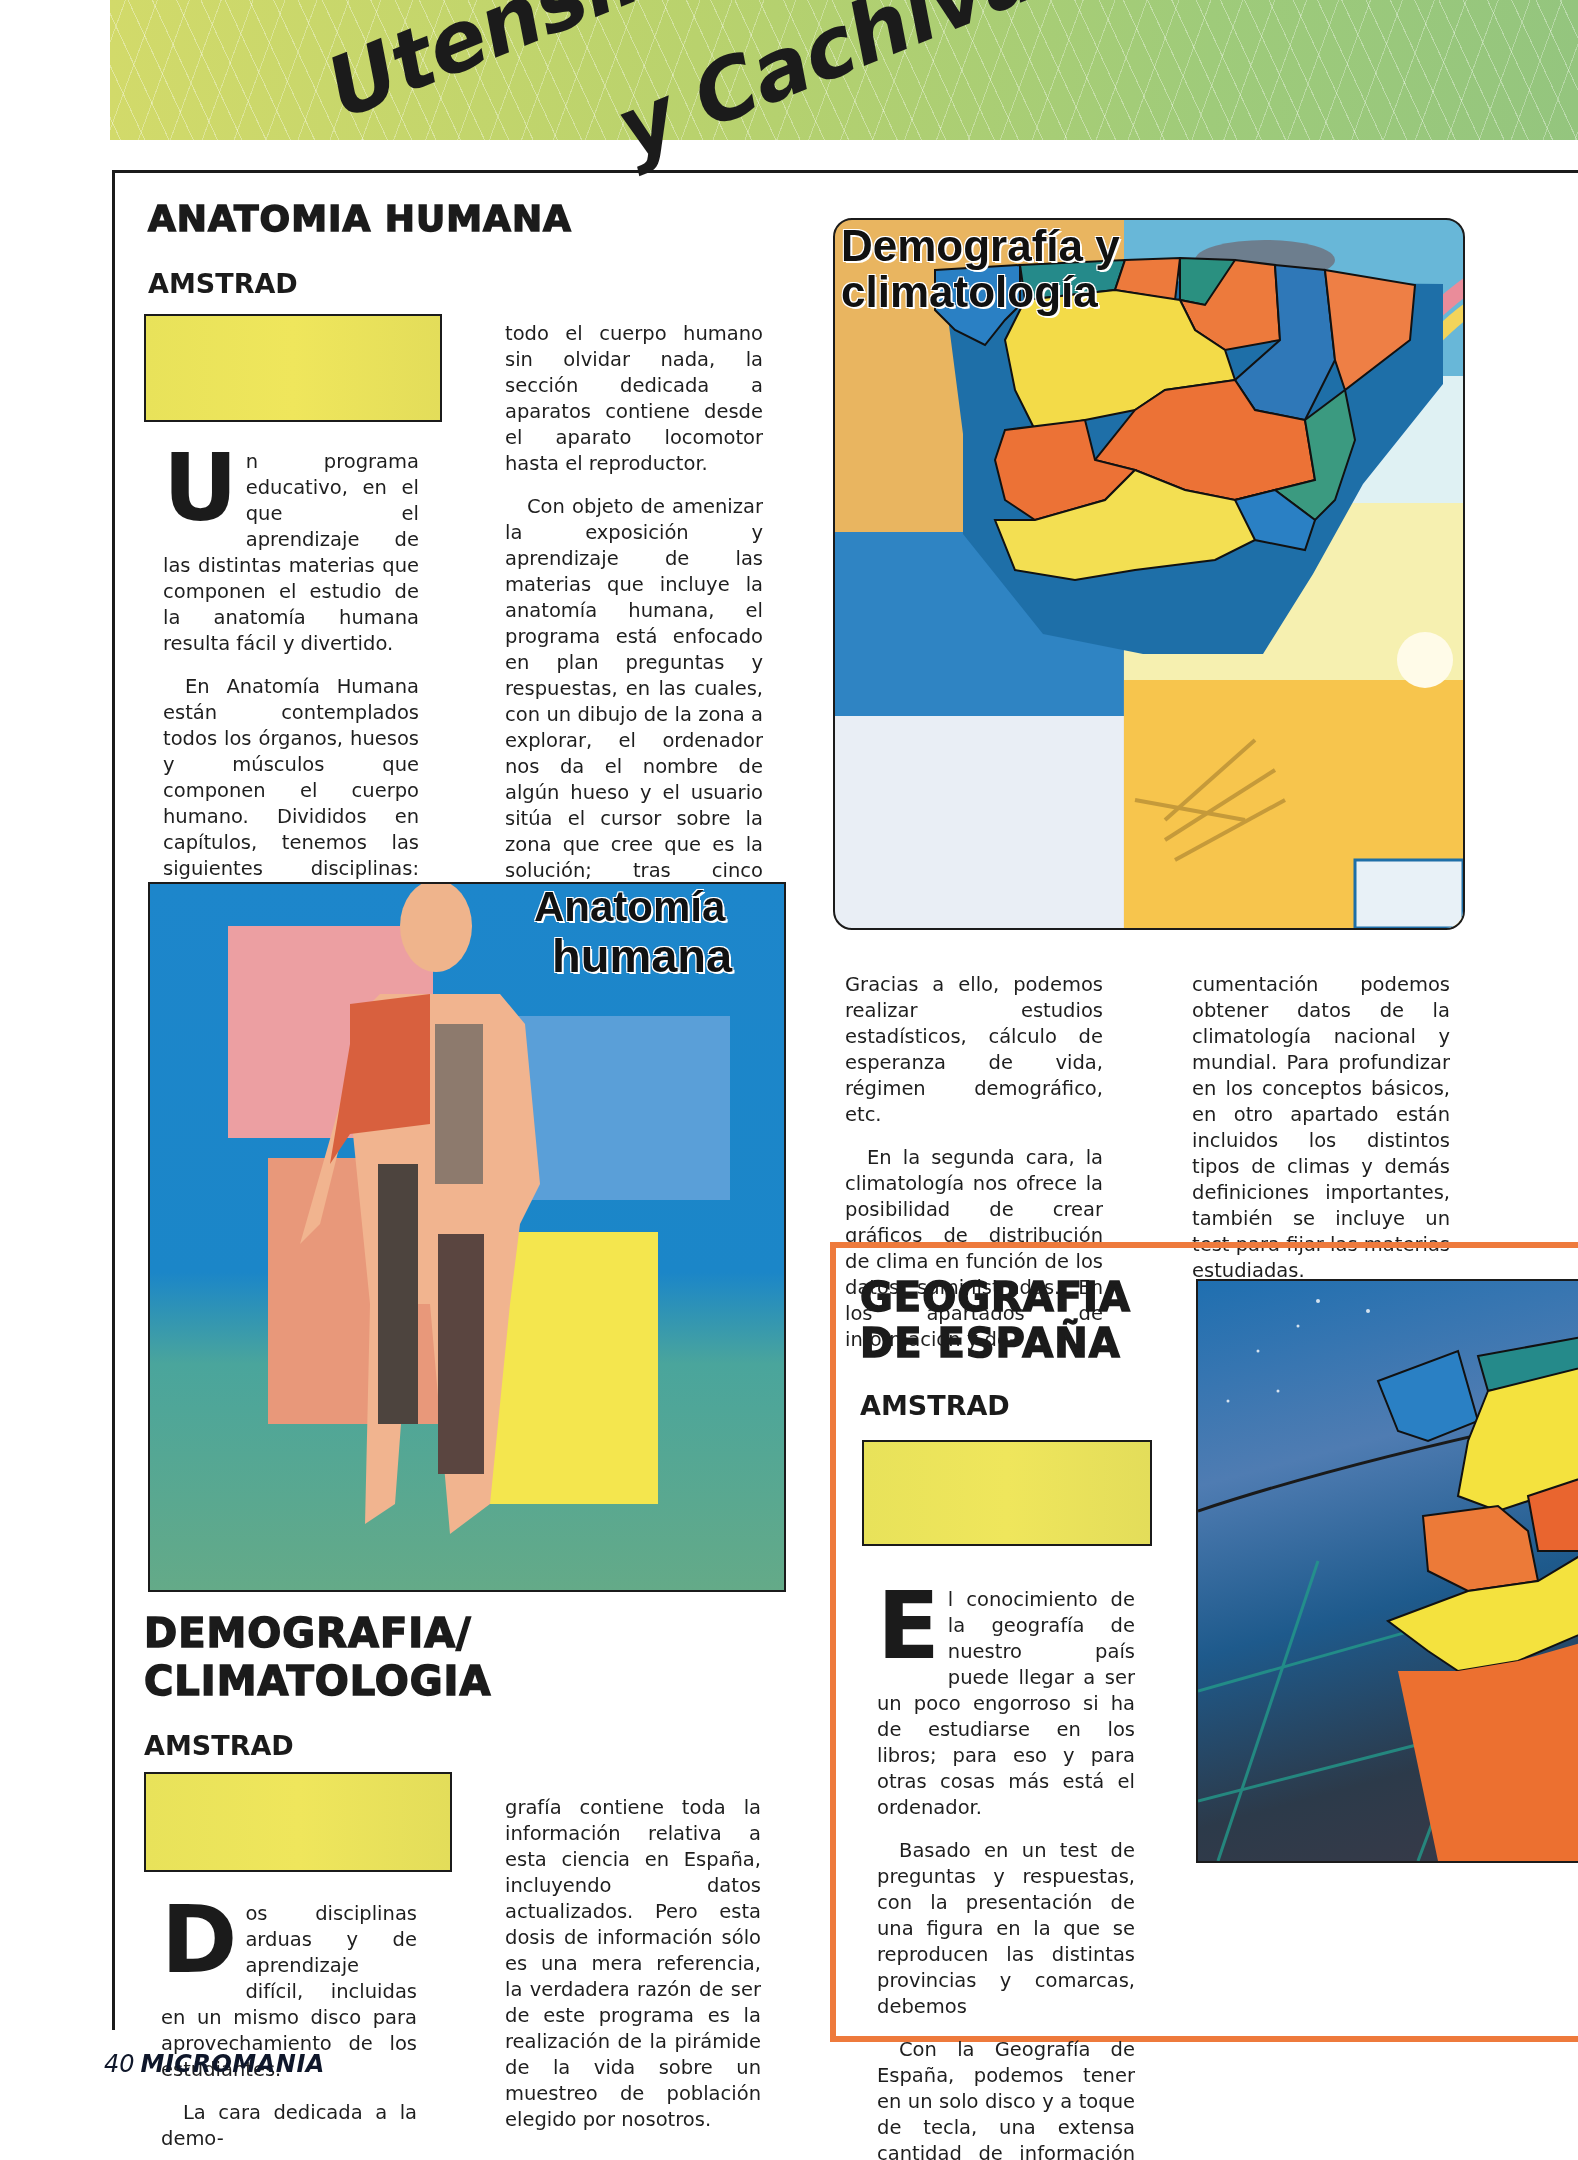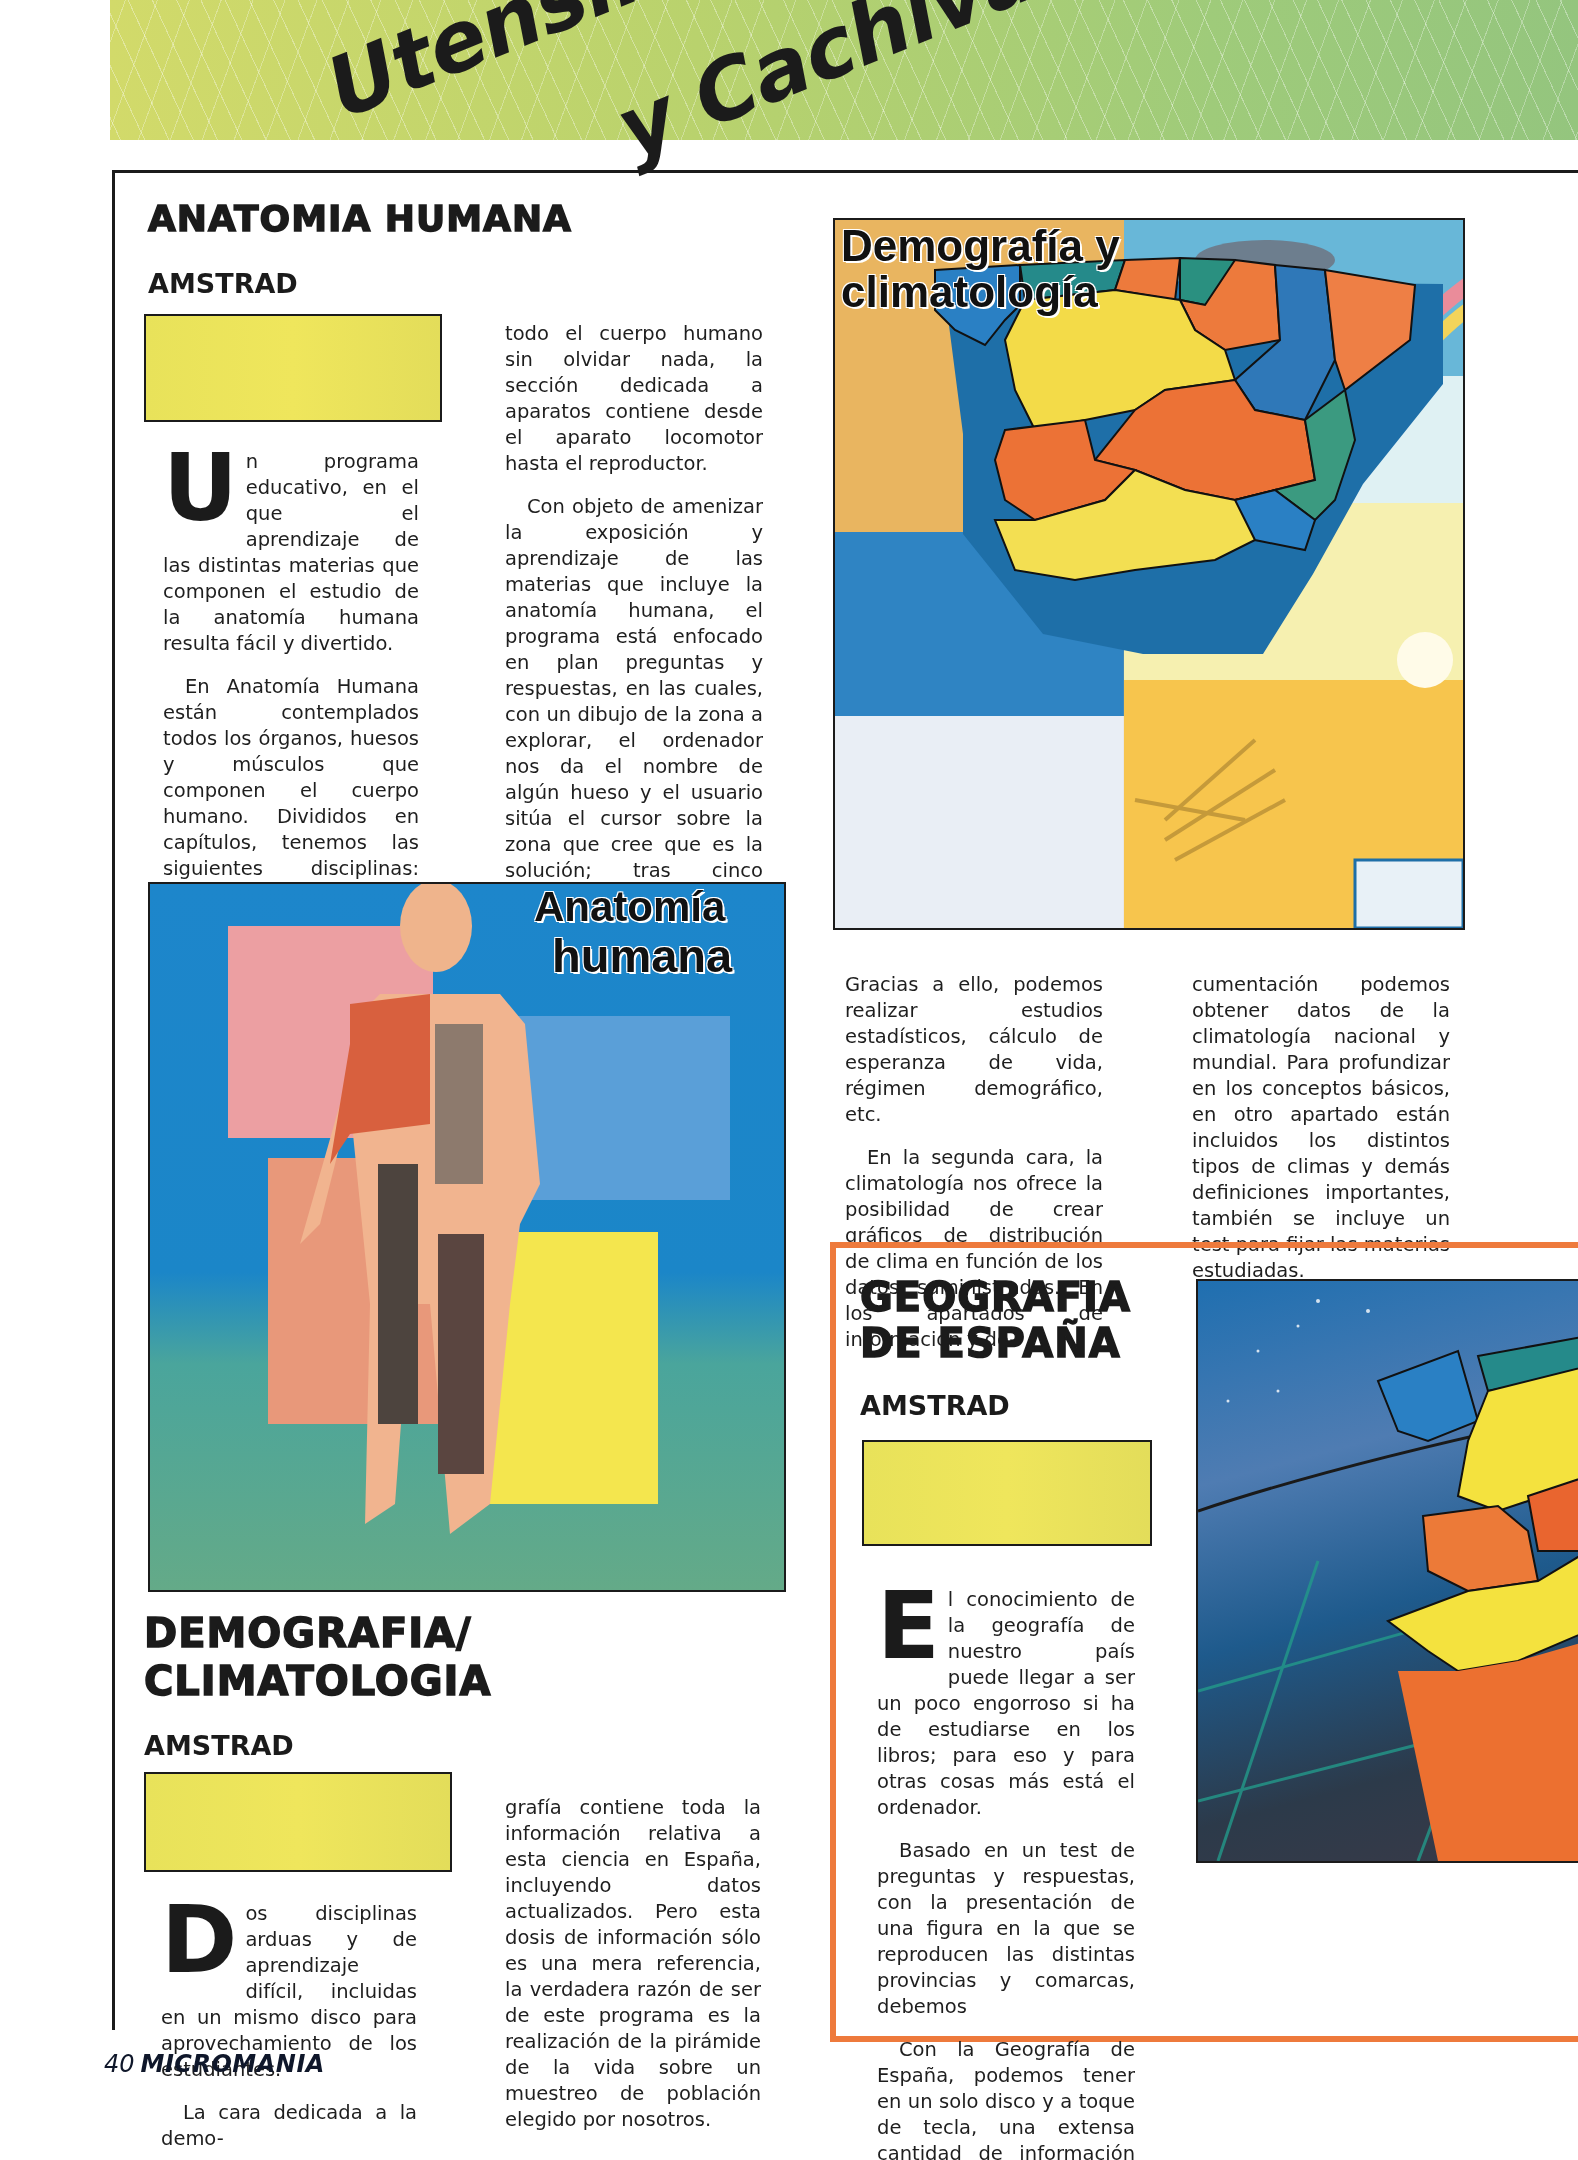--- a/index.html
+++ b/index.html
@@ -36,21 +36,21 @@
   
   .illus { position: absolute; border: 2px solid #1b1b1b; overflow: hidden; }
   .illus-label { position: absolute; font-family: "Liberation Sans", sans-serif; font-weight: bold; color: #111;
                  line-height: 1.0; text-shadow: 2px 2px 0 #ffffff, -1px -1px 0 #ffffff, 1px -1px 0 #fff, -1px 1px 0 #fff; }
 
   
   .demo-illus { left: 833px; top: 218px; width: 628px; height: 708px;
                 background:
                   linear-gradient(180deg, transparent 0 44%, #2f84c3 44% 70%, #e9eef5 70% 100%) left/46% 100% no-repeat,
                   linear-gradient(180deg, #68b7d8 0 22%, #dff1f3 22% 40%, #f6f0b0 40% 65%, #f7c54d 65% 100%) right/54% 100% no-repeat,
-                  #e9b560; }
+                  #e9b560; border-radius: 19px; }
 
   
   .anat-illus { left: 148px; top: 882px; width: 634px; height: 706px;
                 background: linear-gradient(180deg, #1d86cb 0%, #1b86c8 55%, #4aa59c 68%, #64aa88 100%); }
 
   
   .geo-illus { left: 1196px; top: 1279px; width: 390px; height: 580px;
                background: linear-gradient(165deg, #1f6fb0 0%, #4f7cb2 30%, #1e5a8c 55%, #2c3a4a 80%, #3a3a48 100%); border-right: none; }
 
   

